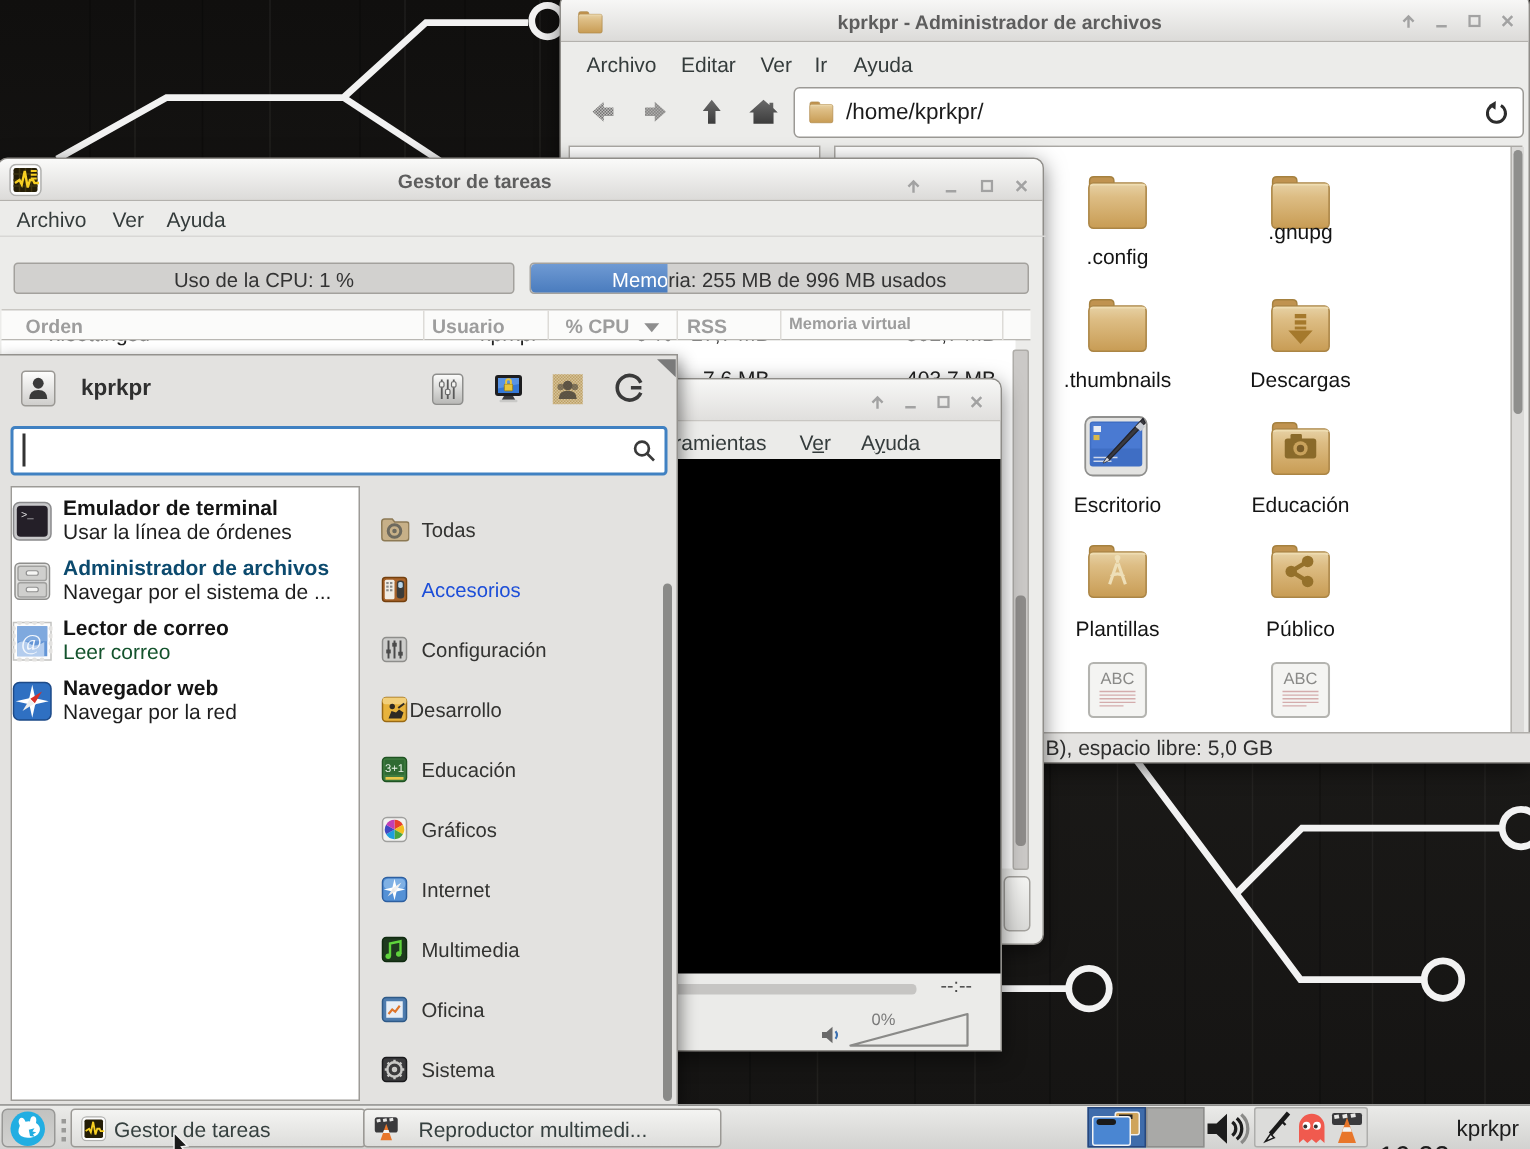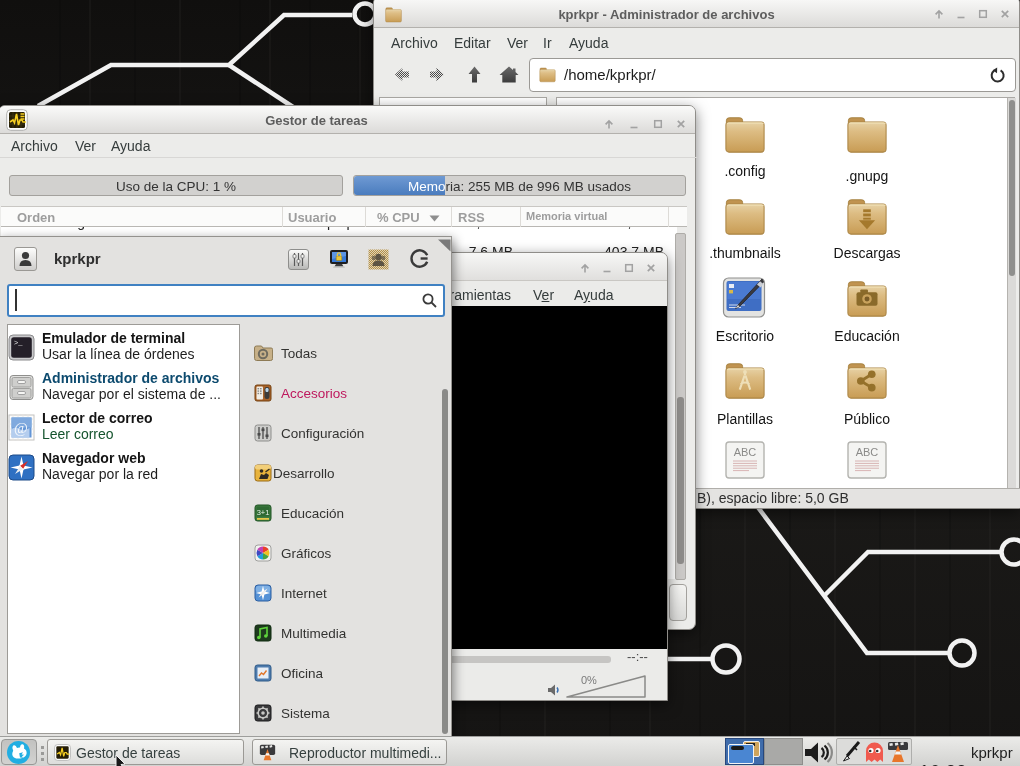--- a/index.html
+++ b/index.html
@@ -111,21 +111,21 @@
  <div class="a" style="left:5px;top:100px;width:168px;height:404px;background:#fff;border:1px solid #aaa8a4"></div>
  <div class="a" style="left:182px;top:100px;width:459px;height:392px;background:#fff;border:1px solid #aaa8a4"></div>
 
 <svg class="a" style="left:348px;top:116px" width="46" height="42" viewBox="0 0 48 44">
         <use href="#fold"></use>
       </svg>
 <div class="lbl" style="left:306px;top:166px;width:130px">.config</div>
 <svg class="a" style="left:470px;top:116px" width="46" height="42" viewBox="0 0 48 44">
         <use href="#fold"></use>
       </svg>
-<div class="lbl" style="left:428px;top:171px;width:130px">.gnupg</div>
+<div class="lbl" style="left:428px;top:149px;width:130px">.gnupg</div>
 <svg class="a" style="left:348px;top:198px" width="46" height="42" viewBox="0 0 48 44">
         <use href="#fold"></use>
       </svg>
 <div class="lbl" style="left:306px;top:248px;width:130px">.thumbnails</div>
 <svg class="a" style="left:470px;top:198px" width="46" height="42" viewBox="0 0 48 44">
         <use href="#fold"></use>
         <g fill="#a5792c">
           <rect x="20" y="15" width="8" height="3"></rect>
           <rect x="20" y="19.4" width="8" height="3"></rect>
           <rect x="20" y="23.8" width="8" height="2"></rect>
@@ -428,21 +428,21 @@
             <rect x="4.5" y="5" width="1.6" height="1.4"></rect>
             <rect x="7" y="5" width="1.6" height="1.4"></rect>
             <rect x="4.5" y="7.4" width="1.6" height="1.4"></rect>
             <rect x="7" y="7.4" width="1.6" height="1.4"></rect>
             <rect x="4.5" y="9.8" width="1.6" height="1.4"></rect>
             <rect x="7" y="9.8" width="1.6" height="1.4"></rect>
           </g>
           <rect x="11.5" y="4" width="5" height="12" rx="2.2" fill="#3c3c3a"></rect>
           <rect x="12.5" y="5" width="3" height="4" rx="1.2" fill="#b8d4e8"></rect>
         </svg></div>
-<div class="a" style="left:282px;top:149px;font-size:13.5px;color:#be185d;white-space:nowrap">Accesorios</div>
+<div class="a" style="left:282px;top:149px;font-size:13.5px;color:#1d4ed8;white-space:nowrap">Accesorios</div>
 <div class="a" style="left:254px;top:186px;width:20px;height:20px"><svg viewBox="0 0 20 20">
           <rect x="2" y="2" width="16" height="16" rx="2.5" fill="#cdcdcb" stroke="#8e8e8c"></rect>
           <g stroke="#4a4a4a" stroke-width="1.3">
             <path d="M6 4 v12 M10 4 v12 M14 4 v12"></path>
           </g>
           <g fill="#4a4a4a">
             <rect x="4.5" y="10" width="3" height="2.6"></rect>
             <rect x="8.5" y="5.5" width="3" height="2.6"></rect>
             <rect x="12.5" y="11.5" width="3" height="2.6"></rect>
           </g>
@@ -519,21 +519,21 @@
  <div class="a" style="left:41px;top:15px;width:3px;height:3px;background:#9a9a98"></div>
  <div class="a" style="left:41px;top:21px;width:3px;height:3px;background:#9a9a98"></div>
  <div class="a" style="left:47px;top:2px;width:197px;height:26px;background:linear-gradient(#f4f4f2,#dddddb);border:1px solid #9b9995;border-radius:3px">
   <svg class="a" style="left:6px;top:4px" width="17" height="17" viewBox="0 0 22 22">
           <rect x="0.7" y="0.7" width="20.6" height="20.6" rx="4" fill="#fdfdfd" stroke="#b0b0ae"></rect>
           <rect x="3" y="3" width="16" height="16" rx="1.5" fill="#241d06"></rect>
           <path d="M4 13 l3-2 1.5 3 2-9 2 11 1.5-5 h2 l1 2 h3" fill="none" stroke="#f7cf22" stroke-width="1.6"></path>
         </svg>
   <div class="a" style="left:28px;top:5px;font-size:14px;color:#36403f;white-space:nowrap">Gestor de tareas</div>
  </div>
- <div class="a" style="left:252px;top:2px;width:195px;height:26px;background:linear-gradient(#f4f4f2,#dddddb);border:1px solid #9b9995;border-radius:3px">
+ <div class="a" style="left:242px;top:2px;width:239px;height:26px;background:linear-gradient(#f4f4f2,#dddddb);border:1px solid #9b9995;border-radius:3px">
   <svg class="a" style="left:6px;top:4px" width="17" height="17" viewBox="0 0 20 20">
           <rect x="1" y="1" width="18" height="12" rx="2" fill="#3a3a3c"></rect>
           <g fill="#e8e8e6">
             <rect x="2.5" y="2.5" width="3" height="2.4" transform="rotate(-12 4 3.7)"></rect>
             <rect x="7.5" y="2" width="3" height="2.4" transform="rotate(-12 9 3.2)"></rect>
             <rect x="12.5" y="1.6" width="3" height="2.4" transform="rotate(-12 14 2.8)"></rect>
           </g>
           <path d="M10 6 L14.5 19 h-9z" fill="#e8762a"></path>
           <path d="M8.2 11 h3.6 l.8 2.4 h-5.2z" fill="#f4f4f2"></path>
         </svg>

